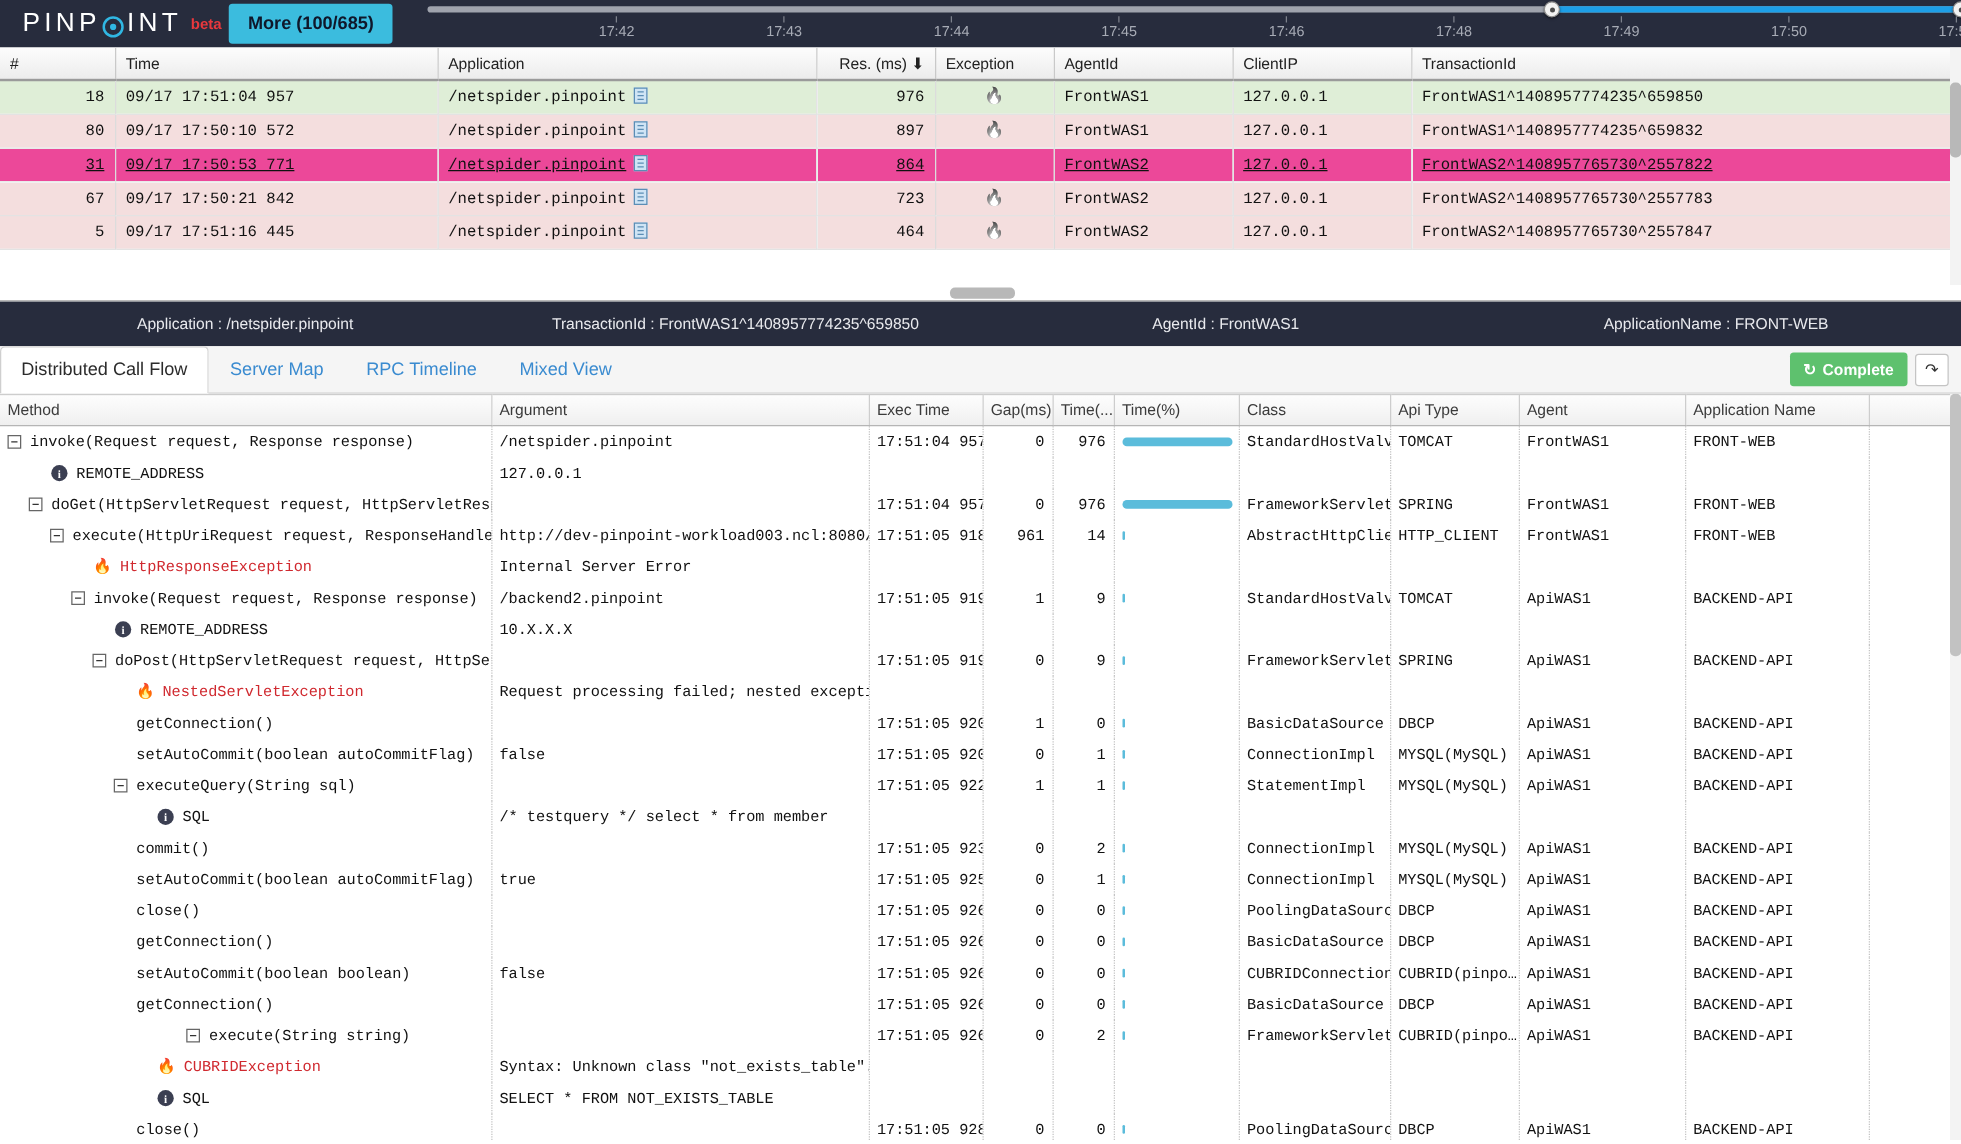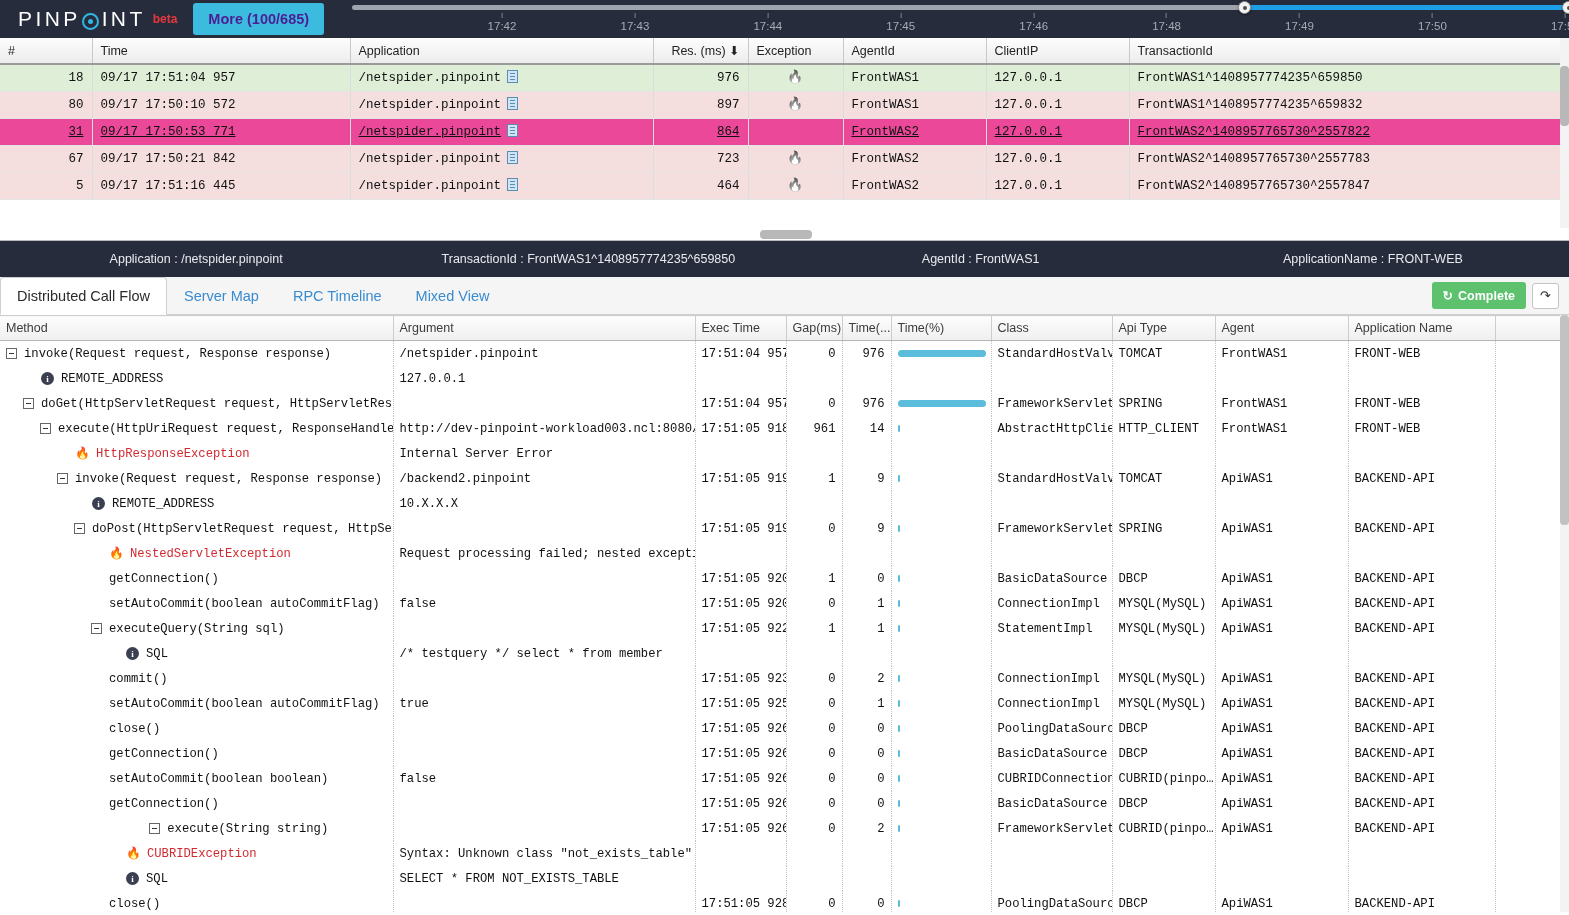--- a/index.html
+++ b/index.html
@@ -54,23 +54,23 @@
     background: #30b7e3;
   }
   .logo-beta {
     color: #e8383d;
     font-size: 12px;
     font-weight: bold;
     margin-left: 7px;
     letter-spacing: 0;
   }
   .more-btn {
-    margin-left: 16px;
+    margin-left: 6px;
     background: #3bbcde;
-    color: #4c1d95;
+    color: #0f172a;
     font-size: 14.5px;
     font-weight: bold;
     border: none;
     border-radius: 3px;
     padding: 8px 15px;
     cursor: pointer;
     white-space: nowrap;
     flex: none;
     font-family: "Liberation Sans", sans-serif;
   }

